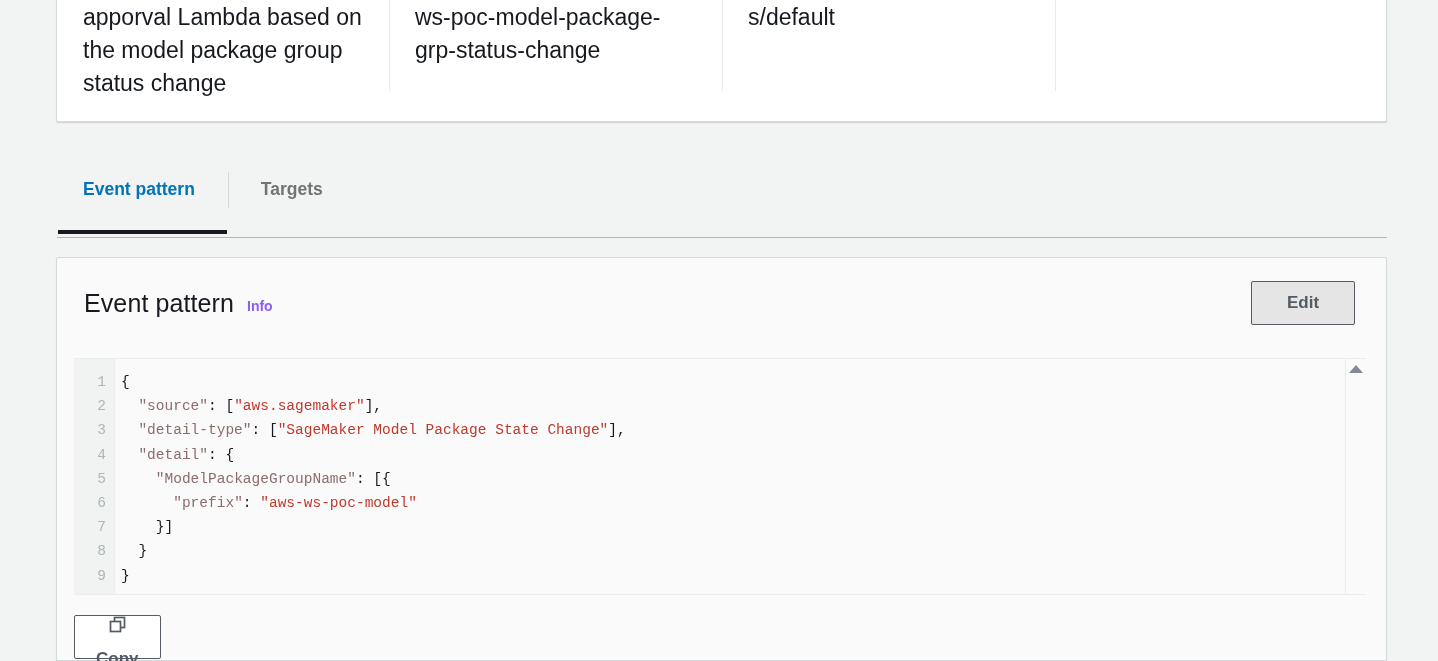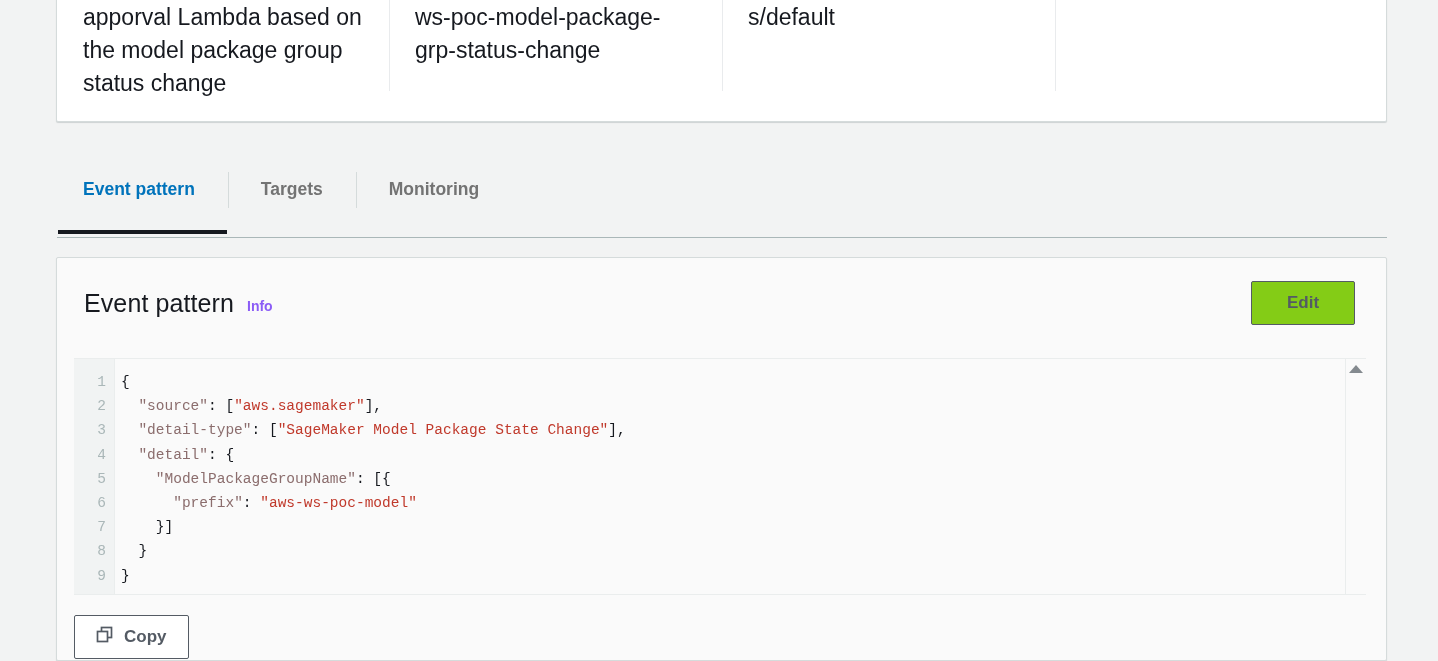--- a/index.html
+++ b/index.html
@@ -149,21 +149,21 @@
     top: 3px;
   }
   .edit-button {
     position: absolute;
     right: 31px;
     top: 23px;
     width: 104px;
     height: 44px;
     border: 1px solid #545b64;
     border-radius: 2px;
-    background: #84cc16;
+    background: #e5e5e5;
     color: #545b64;
     font-family: "Liberation Sans", sans-serif;
     font-size: 17px;
     font-weight: bold;
     cursor: pointer;
     padding: 0;
   }
 
   
   .code-wrap {
@@ -247,20 +247,21 @@
     align-items: center;
     gap: 11px;
     border: 1px solid #545b64;
     border-radius: 2px;
     background: #ffffff;
     color: #545b64;
     font-family: "Liberation Sans", sans-serif;
     font-size: 17px;
     font-weight: bold;
     cursor: pointer;
+    flex-direction: column;
   }
   .copy-icon { display: block; }
 </style>
 </head>
 <body>
 
 <div class="summary-card">
   <div class="summary-col c1">
     <div class="summary-value">apporval Lambda based on the model package group status change</div>
   </div>
@@ -275,23 +276,20 @@
   </div>
 </div>
 
 <div class="tabs">
   <div class="tab-list">
     <div class="tab active">
       <span>Event pattern</span>
     </div>
     <div class="tab">
       <span>Targets</span>
-    </div>
-    <div class="tab">
-      <span>Monitoring</span>
     </div>
   </div>
   <div class="tabs-rule"></div>
 </div>
 
 <div class="pattern-card">
 
   <div class="card-header">
     <span class="card-title">Event pattern</span>
     <span class="info-link">Info</span>

